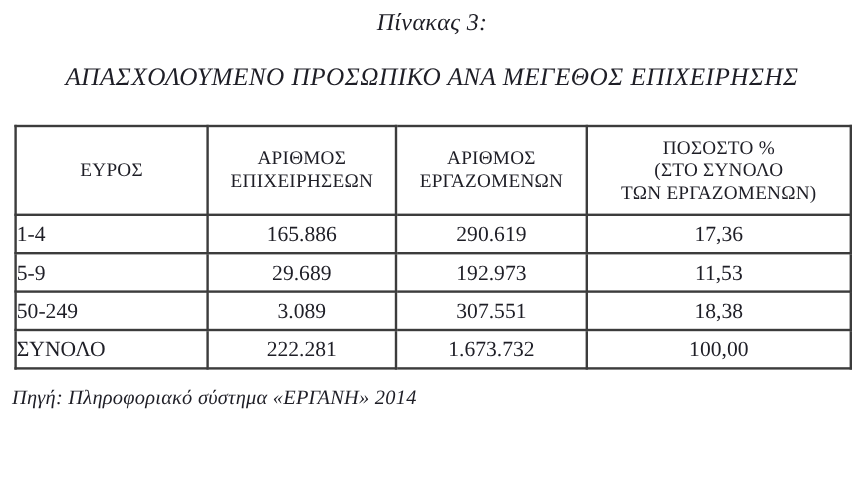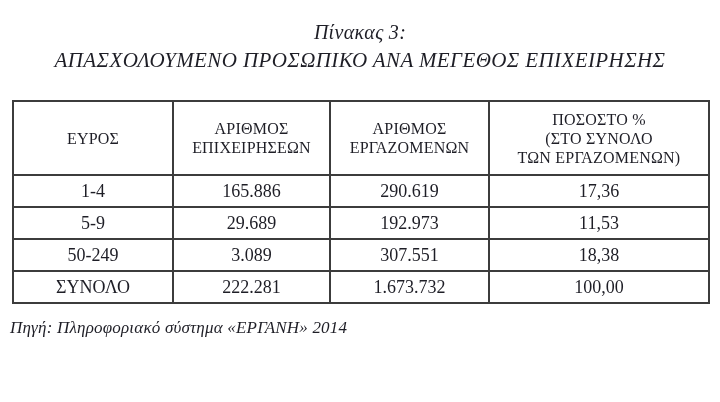--- a/index.html
+++ b/index.html
@@ -12,55 +12,54 @@
     height: 402px;
     overflow: hidden;
     font-family: "Liberation Serif", "DejaVu Serif", serif;
     color: #1e1e26;
     position: relative;
   }
   .page {
     width: 720px;
     height: 402px;
     box-sizing: border-box;
-    padding-top: 20px;
+    padding-top: 7px;
   }
   .title-line1 {
     text-align: center;
     font-style: italic;
     font-size: 20px;
     line-height: 24px;
     letter-spacing: 0.3px;
   }
   .title-line2 {
     text-align: center;
     font-style: italic;
     font-size: 21px;
     line-height: 26px;
     letter-spacing: 0.4px;
-    margin-top: 3px;
+    margin-top: 20px;
     white-space: nowrap;
   }
   table.data-table {
     border-collapse: collapse;
     table-layout: fixed;
     width: 696px;
     margin: 27px 12px 0 12px;
   }
   table.data-table col.c1 { width: 160px; }
   table.data-table col.c2 { width: 157px; }
   table.data-table col.c3 { width: 159px; }
   table.data-table col.c4 { width: 220px; }
   table.data-table th,
   table.data-table td {
     border: 2px solid #3c3c3c;
     padding: 0;
     vertical-align: middle;
     font-weight: normal;
-    text-align: center;
   }
   table.data-table th {
     height: 72px;
     text-align: center;
     font-size: 16px;
     line-height: 19px;
     white-space: pre-line;
     letter-spacing: 0.2px;
   }
   table.data-table td {

